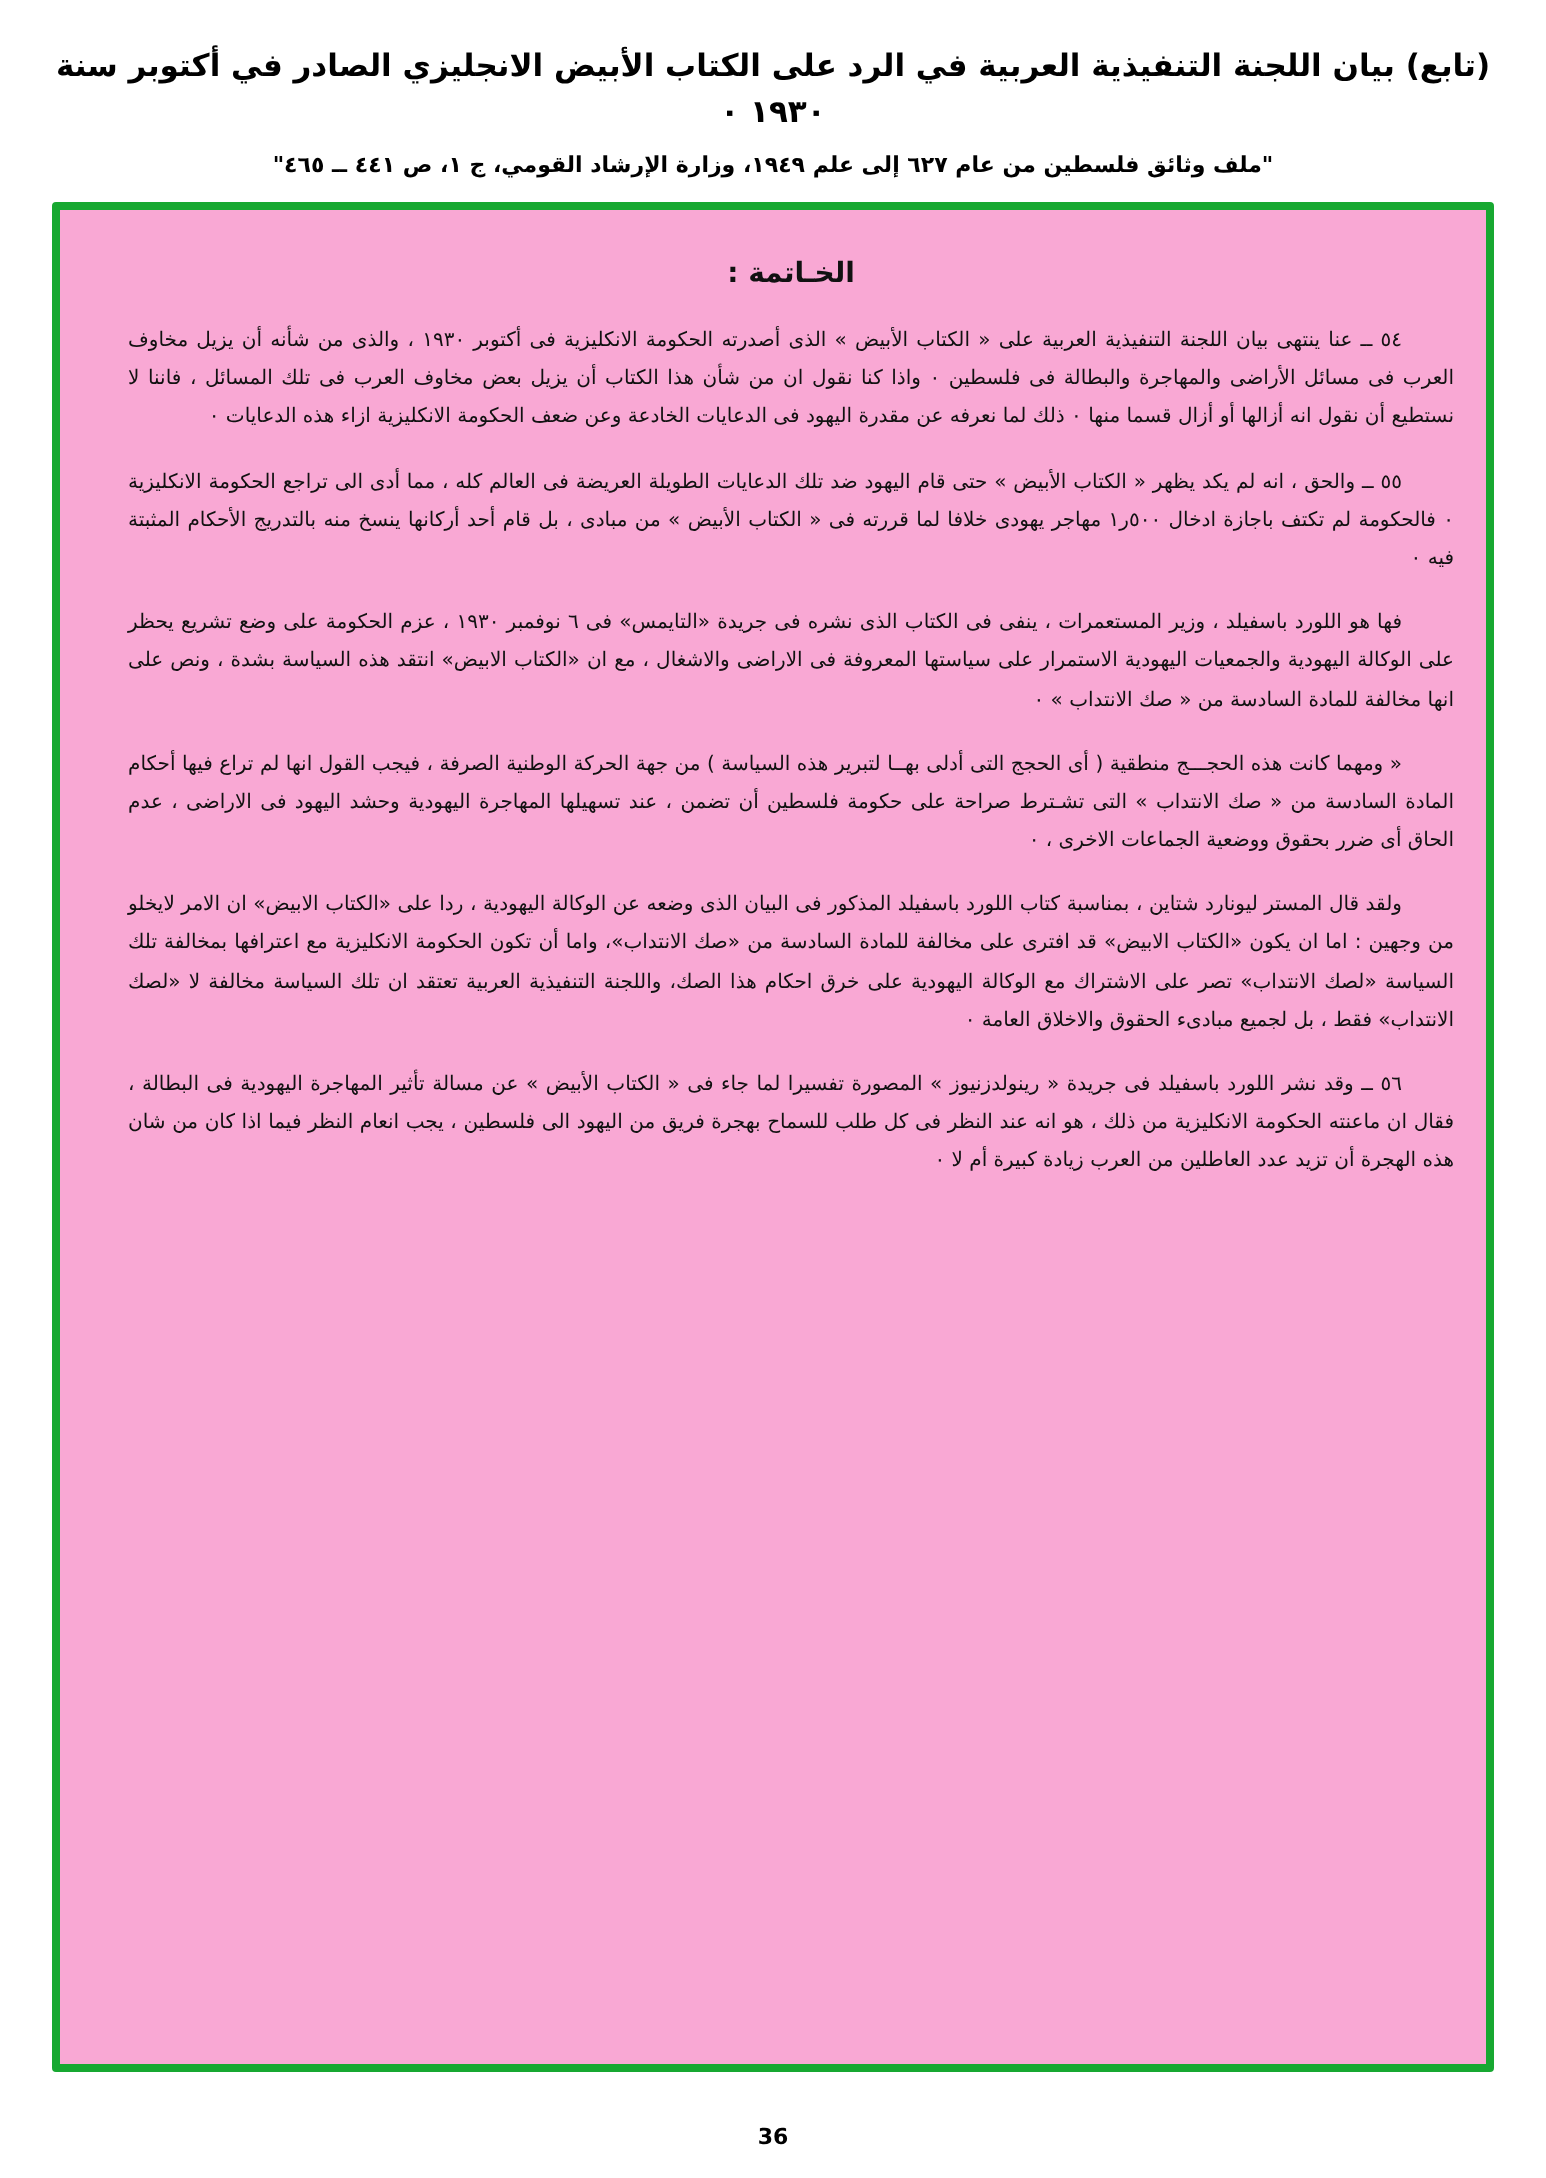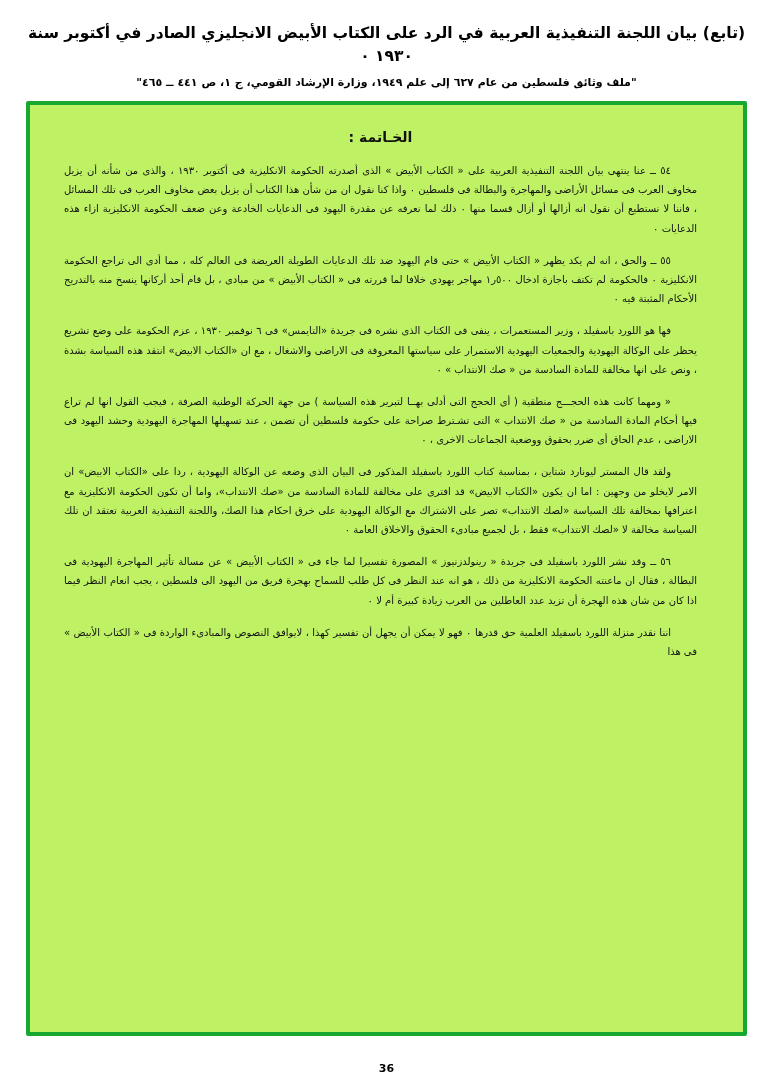--- a/index.html
+++ b/index.html
@@ -40,23 +40,23 @@
     font-weight: bold;
     line-height: 1.5;
     margin: 0 0 10px 0;
     color: #000;
   }
   .frame {
     border: 4px solid #17a831;
     border-radius: 2px;
     height: 935px;
     box-sizing: border-box;
-    padding: 22px 46px 18px 34px;
+    padding: 22px 16px 18px 34px;
     direction: rtl;
-    background: #bef264;
+    background: #f9a8d4;
     overflow: hidden;
   }
   .section-heading {
     text-align: center;
     font-size: 14px;
     font-weight: bold;
     margin: 2px 0 16px 0;
     letter-spacing: 1px;
   }
   p.para {
@@ -91,17 +91,16 @@
 
   <div class="frame">
     <div class="section-heading">الخـاتمة :</div>
 
     <p class="para">٥٤ ــ عنا ينتهى بيان اللجنة التنفيذية العربية على « الكتاب الأبيض » الذى أصدرته الحكومة الانكليزية فى أكتوبر ١٩٣٠ ، والذى من شأنه أن يزيل مخاوف العرب فى مسائل الأراضى والمهاجرة والبطالة فى فلسطين ٠ واذا كنا نقول ان من شأن هذا الكتاب أن يزيل بعض مخاوف العرب فى تلك المسائل ، فاننا لا نستطيع أن نقول انه أزالها أو أزال قسما منها ٠ ذلك لما نعرفه عن مقدرة اليهود فى الدعايات الخادعة وعن ضعف الحكومة الانكليزية ازاء هذه الدعايات ٠</p>
     <p class="para">٥٥ ــ والحق ، انه لم يكد يظهر « الكتاب الأبيض » حتى قام اليهود ضد تلك الدعايات الطويلة العريضة فى العالم كله ، مما أدى الى تراجع الحكومة الانكليزية ٠ فالحكومة لم تكتف باجازة ادخال ٥٠٠ر١ مهاجر يهودى خلافا لما قررته فى « الكتاب الأبيض » من مبادى ، بل قام أحد أركانها ينسخ منه بالتدريج الأحكام المثبتة فيه ٠</p>
     <p class="para">فها هو اللورد باسفيلد ، وزير المستعمرات ، ينفى فى الكتاب الذى نشره فى جريدة «التايمس» فى ٦ نوفمبر ١٩٣٠ ، عزم الحكومة على وضع تشريع يحظر على الوكالة اليهودية والجمعيات اليهودية الاستمرار على سياستها المعروفة فى الاراضى والاشغال ، مع ان «الكتاب الابيض» انتقد هذه السياسة بشدة ، ونص على انها مخالفة للمادة السادسة من « صك الانتداب » ٠</p>
     <p class="para">« ومهما كانت هذه الحجـــج منطقية ( أى الحجج التى أدلى بهــا لتبرير هذه السياسة ) من جهة الحركة الوطنية الصرفة ، فيجب القول انها لم تراع فيها أحكام المادة السادسة من « صك الانتداب » التى تشـترط صراحة على حكومة فلسطين أن تضمن ، عند تسهيلها المهاجرة اليهودية وحشد اليهود فى الاراضى ، عدم الحاق أى ضرر بحقوق ووضعية الجماعات الاخرى ، ٠</p>
     <p class="para">ولقد قال المستر ليونارد شتاين ، بمناسبة كتاب اللورد باسفيلد المذكور فى البيان الذى وضعه عن الوكالة اليهودية ، ردا على «الكتاب الابيض» ان الامر لايخلو من وجهين : اما ان يكون «الكتاب الابيض» قد افترى على مخالفة للمادة السادسة من «صك الانتداب»، واما أن تكون الحكومة الانكليزية مع اعترافها بمخالفة تلك السياسة «لصك الانتداب» تصر على الاشتراك مع الوكالة اليهودية على خرق احكام هذا الصك، واللجنة التنفيذية العربية تعتقد ان تلك السياسة مخالفة لا «لصك الانتداب» فقط ، بل لجميع مبادىء الحقوق والاخلاق العامة ٠</p>
     <p class="para">٥٦ ــ وقد نشر اللورد باسفيلد فى جريدة « رينولدزنيوز » المصورة تفسيرا لما جاء فى « الكتاب الأبيض » عن مسالة تأثير المهاجرة اليهودية فى البطالة ، فقال ان ماعنته الحكومة الانكليزية من ذلك ، هو انه عند النظر فى كل طلب للسماح بهجرة فريق من اليهود الى فلسطين ، يجب انعام النظر فيما اذا كان من شان هذه الهجرة أن تزيد عدد العاطلين من العرب زيادة كبيرة أم لا ٠</p>
-    <p class="para">اننا نقدر منزلة اللورد باسفيلد العلمية حق قدرها ٠ فهو لا يمكن أن يجهل أن تفسير كهذا ، لايوافق النصوص والمبادىء الواردة فى « الكتاب الأبيض » فى هذا</p>
   </div>
 
   <div class="page-number">36</div>
 </div>
 
 </body></html>

